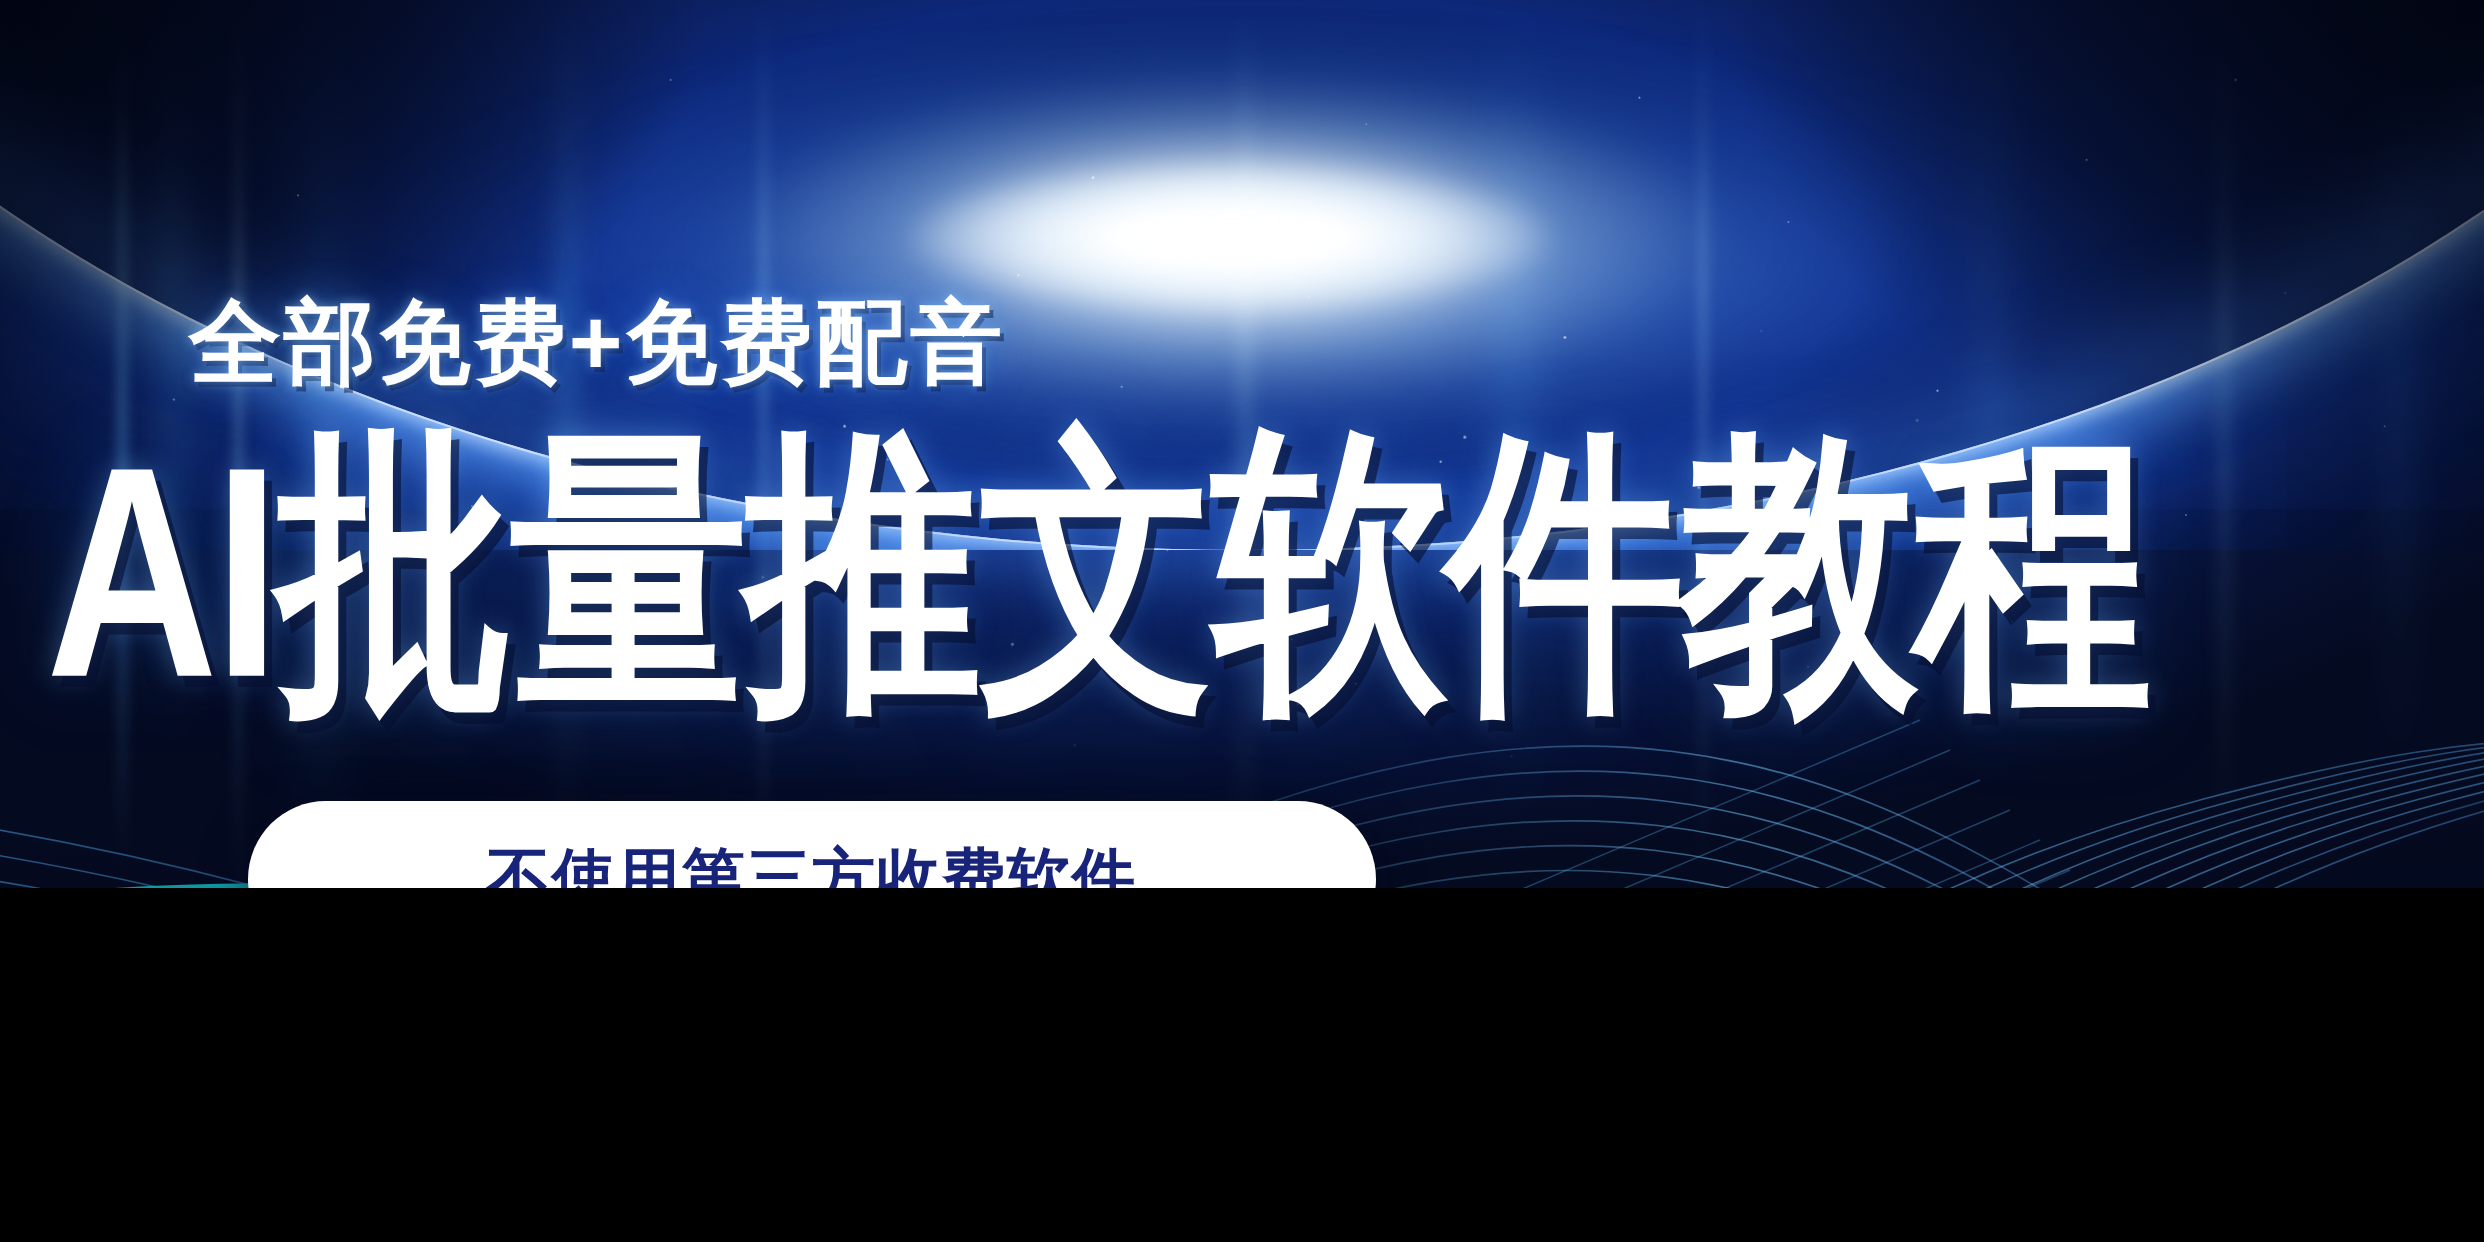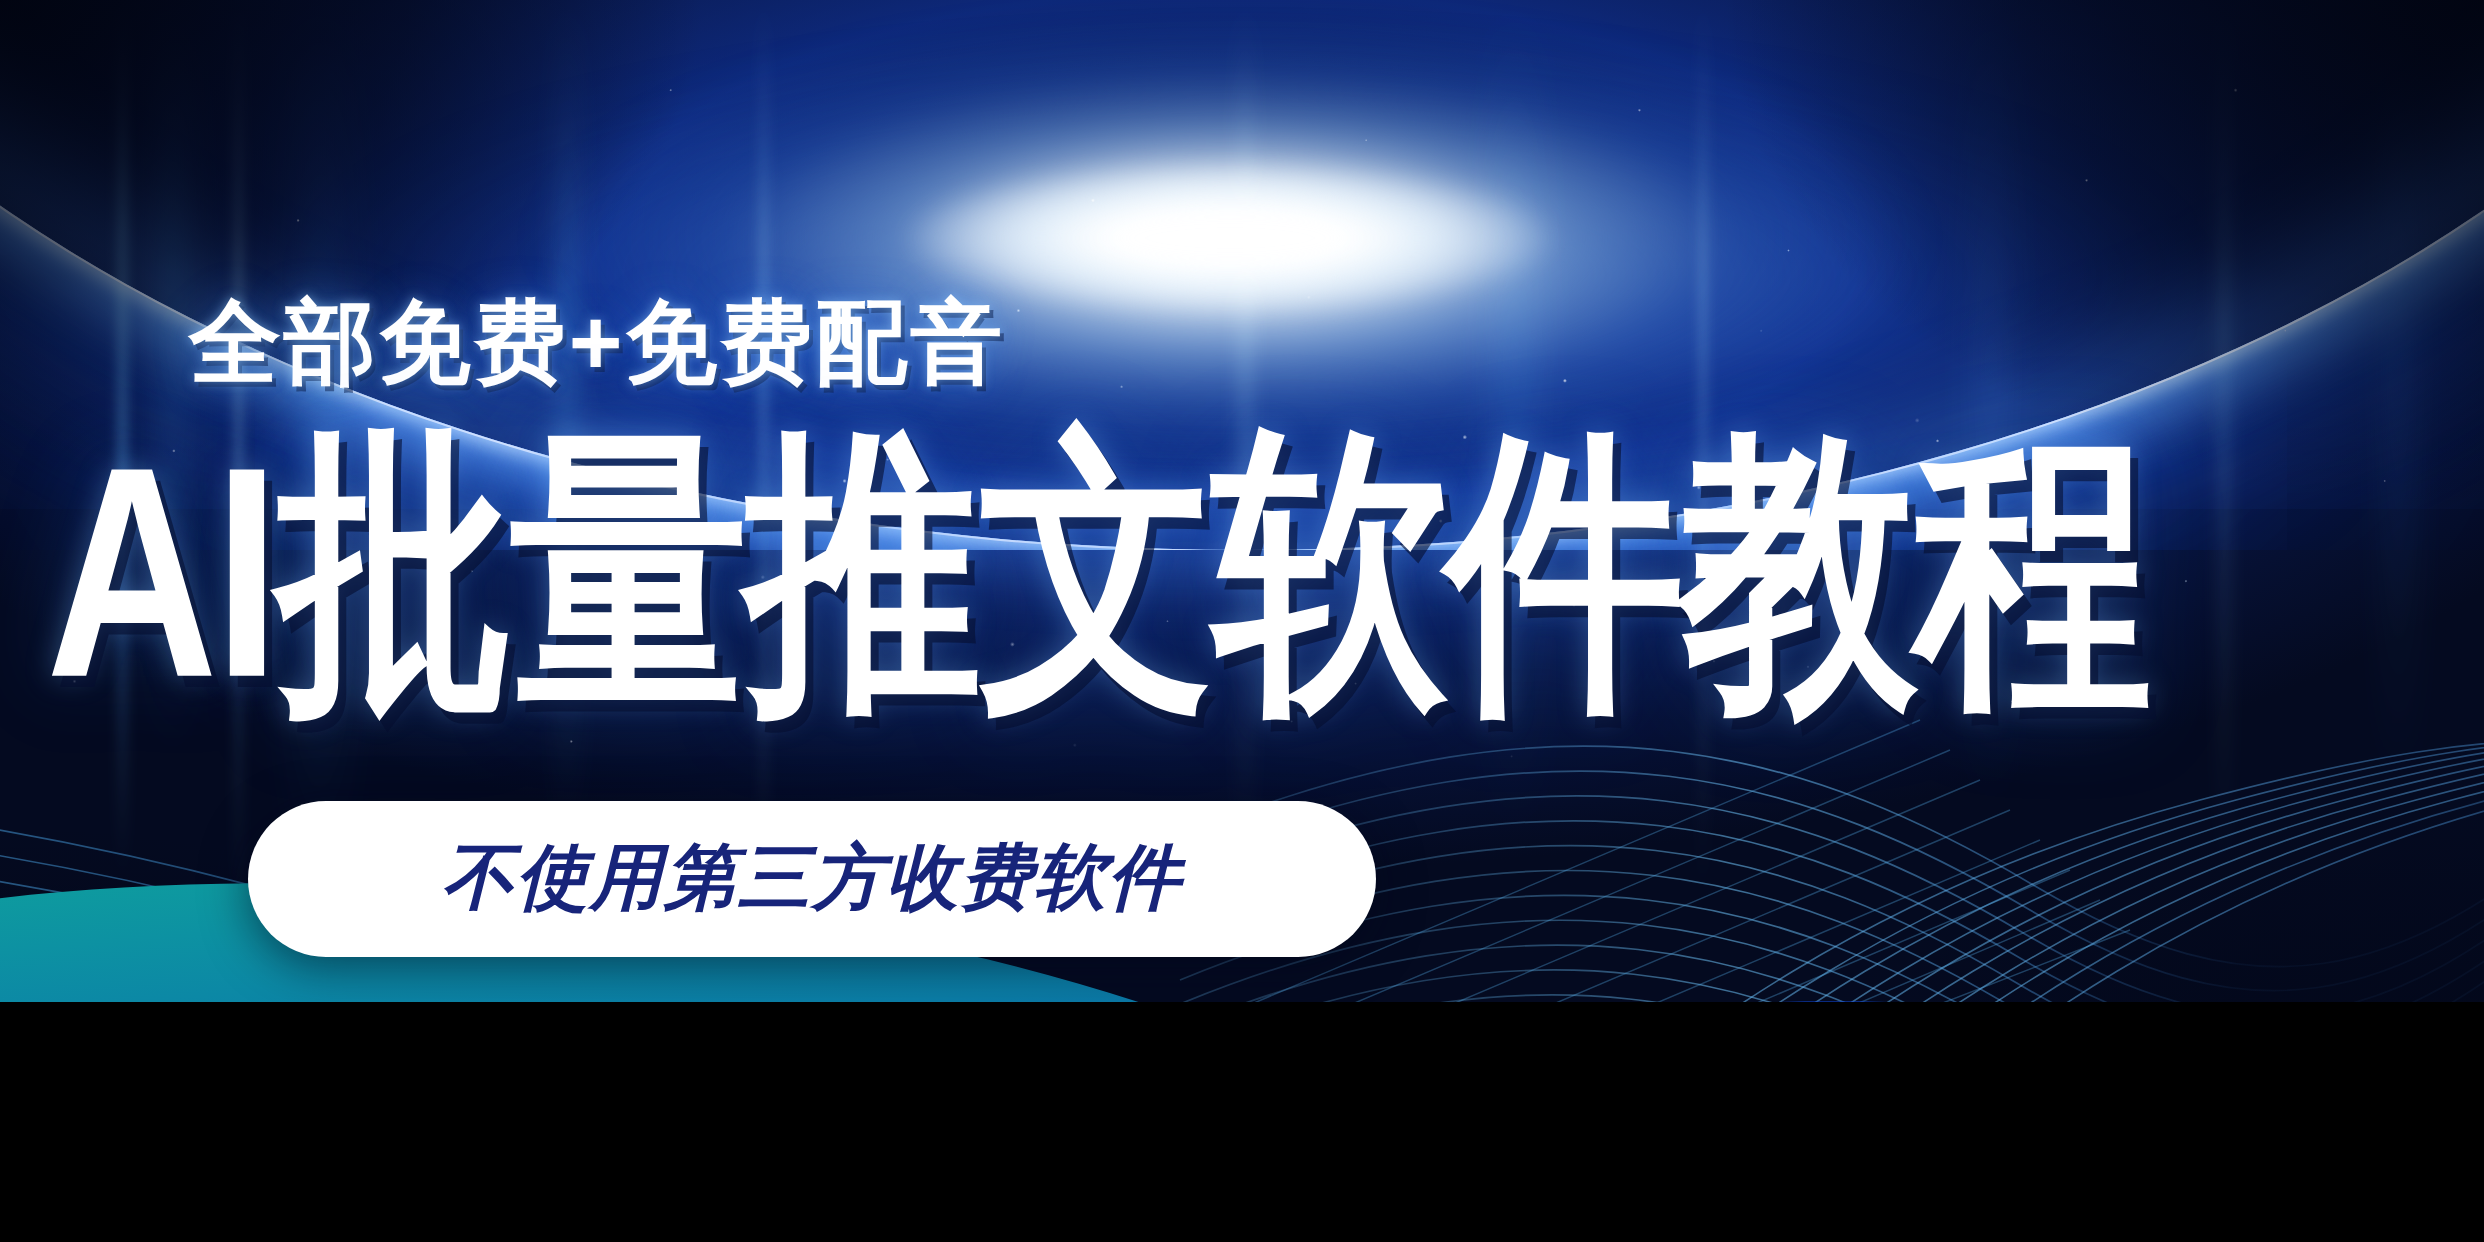--- a/index.html
+++ b/index.html
@@ -1,20 +1,20 @@
 <!DOCTYPE html>
 <html><head>
 <meta charset="utf-8">
 <style>
   html,body{margin:0;padding:0;background:#000;}
   body{font-family:"Liberation Sans","DejaVu Sans",sans-serif;}
 
   #poster{
     position:relative;
-    width:2484px;height:1002px;
+    width:2484px;height:888px;
     overflow:hidden;
     background:#ef4444;
     isolation:isolate;
   }
 
   
   .bg-base{
     position:absolute;inset:0;
     background:
       radial-gradient(ellipse 1500px 620px at 1230px 250px,
@@ -208,27 +208,26 @@
     position:absolute;
     left:248px;top:801px;
     width:1128px;height:156px;
     background:#ffffff;
     border-radius:78px;
     box-shadow:0 10px 46px rgba(2,8,30,.55);
     display:flex;align-items:center;justify-content:center;
   }
   .pill-text{
     color:#17247a;
-    font-size:72px;
+    font-size:63px;
     font-weight:700;
     letter-spacing:2px;
     line-height:1;
     white-space:nowrap;
     transform:translateY(-2px);
-    font-style:italic;
   }
 </style>
 </head>
 <body>
 
 <div id="poster">
 
   <div class="bg-base"></div>
 
   <div class="arc-wrap">

